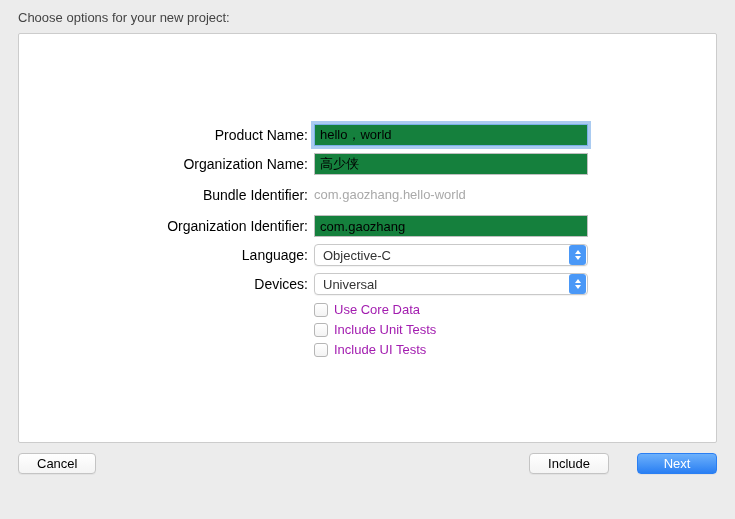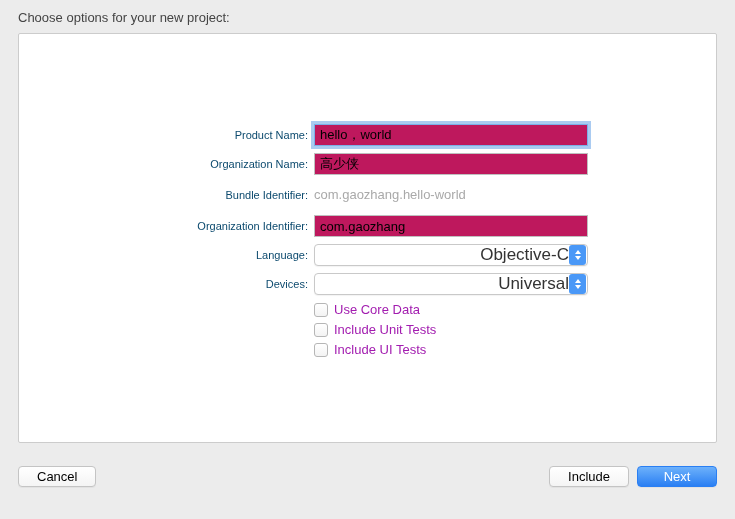--- a/index.html
+++ b/index.html
@@ -43,34 +43,34 @@
     }
     .row {
       display: flex;
       align-items: center;
       margin-bottom: 7px;
     }
     .label {
       width: 295px;
       text-align: right;
       padding-right: 6px;
-      font-size: 11px;
-      color: #0c4a6e;
+      font-size: 14px;
+      color: #000000;
     }
     .field {
       width: 274px;
     }
     .text-input {
       width: 100%;
       height: 22px;
       padding: 2px 5px;
       font-size: 13px;
       border: 1px solid #bfbfbf;
       border-radius: 0;
-      background: #be185d;
+      background: #15803d;
       font-family: inherit;
     }
     .text-input.focused {
       outline: none;
       border: 1px solid #7bb0e8;
       box-shadow: 0 0 0 3px rgba(100, 160, 230, 0.55);
     }
     .readonly-value {
       font-size: 13px;
       color: #a9a9a9;
@@ -84,22 +84,21 @@
       background: #fff;
       border: 1px solid #c9c9c9;
       border-radius: 4px;
       display: flex;
       align-items: center;
       padding-left: 8px;
       box-shadow: 0 1px 1px rgba(0,0,0,0.05);
     }
     .select-value {
       flex: 1;
-      font-size: 17px;
-      text-align: right;
+      font-size: 13px;
     }
     .select-arrows {
       width: 17px;
       height: 20px;
       background: #4a98f7;
       border-radius: 3px;
       margin-right: 1px;
       display: flex;
       flex-direction: column;
       align-items: center;
@@ -140,21 +139,20 @@
     .checkbox-label {
       font-size: 13px;
       color: #a21caf;
     }
     .checkboxes-group {
       margin-top: 3px;
     }
     .footer {
       height: 54px;
       display: flex;
-      align-items: center;
       padding: 0 18px 8px 18px;
     }
     .btn {
       height: 21px;
       padding: 0 18px;
       font-size: 13px;
       border-radius: 4px;
       border: 1px solid #c4c4c4;
       background: linear-gradient(#ffffff, #f4f4f4);
       cursor: pointer;
@@ -165,21 +163,21 @@
     .btn-primary {
       background: linear-gradient(#6db1fb, #2a7ff3);
       border: 1px solid #2a7ff3;
       color: #fff;
       min-width: 80px;
     }
     .spacer {
       flex: 1;
     }
     .footer .btn + .btn {
-      margin-left: 8px;
+      margin-left: 28px;
     }
   </style>
 </head>
 <body>
 
 <div class="window">
   <div class="header">
     <span>Choose options for your new project:</span>
   </div>
 

